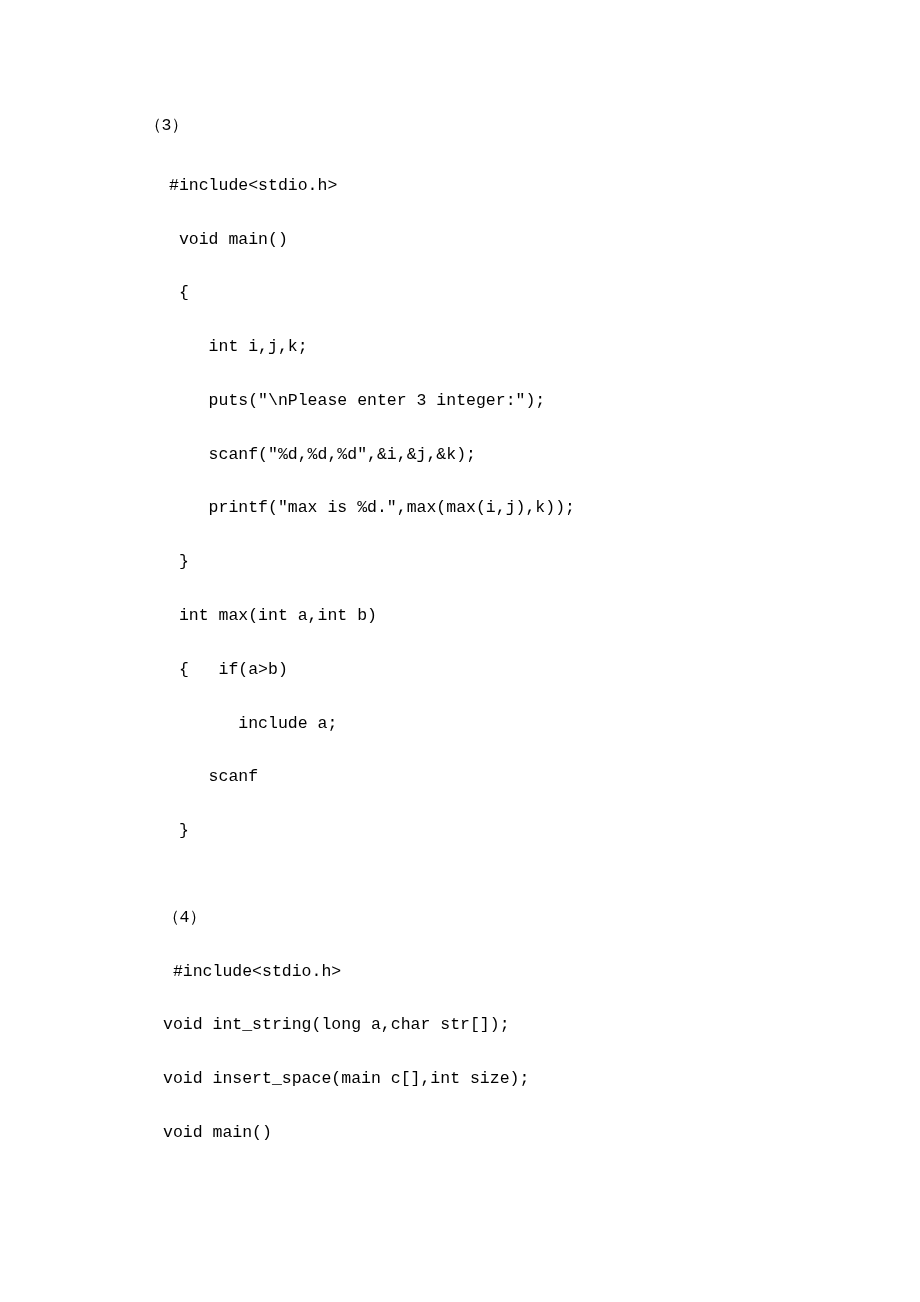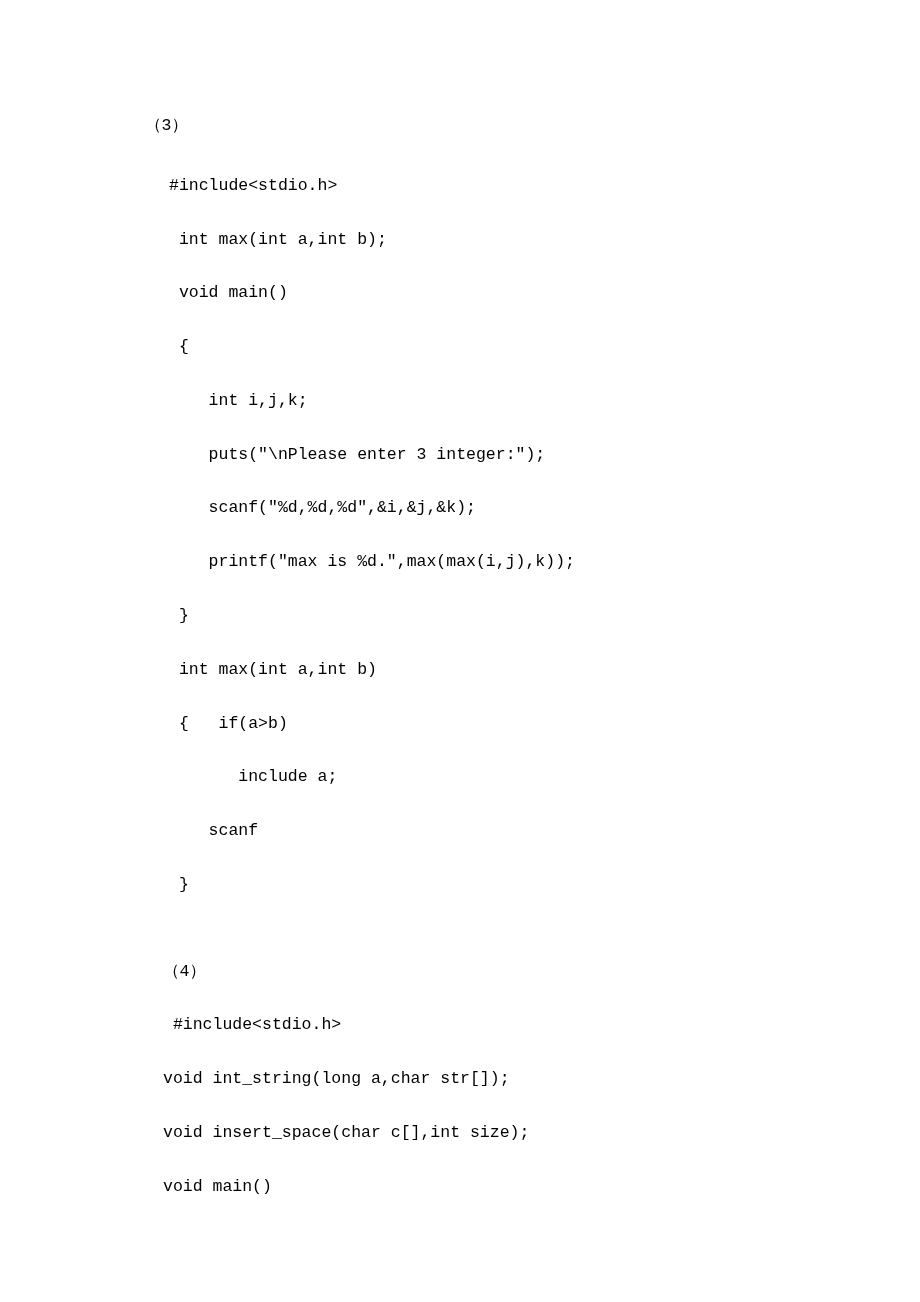--- a/index.html
+++ b/index.html
@@ -35,41 +35,40 @@
 </style>
 </head>
 <body>
 
 <div class="page">
 
   <div class="label-3">（3）</div>
 
   <div class="block-3">
 <div>#include&lt;stdio.h&gt;</div>
-<div> int max(int a,int b);</div>
 <div> void main()</div>
 <div> {</div>
 <div>    int i,j,k;</div>
 <div>    puts("\nPlease enter 3 integer:");</div>
 <div>    scanf("%d,%d,%d",&amp;i,&amp;j,&amp;k);</div>
 <div>    printf("max is %d.",max(max(i,j),k));</div>
 <div> }</div>
 <div> int max(int a,int b)</div>
 <div> {   if(a&gt;b)</div>
 <div>       include a;</div>
 <div>    scanf</div>
 <div> }</div>
   </div>
 
   <div class="label-4">（4）</div>
 
   <div class="block-4">
 <div> #include&lt;stdio.h&gt;</div>
 <div>void int_string(long a,char str[]);</div>
-<div>void insert_space(char c[],int size);</div>
+<div>void insert_space(main c[],int size);</div>
 <div>void main()</div>
 
 
 
 
 
 
 
 
 

